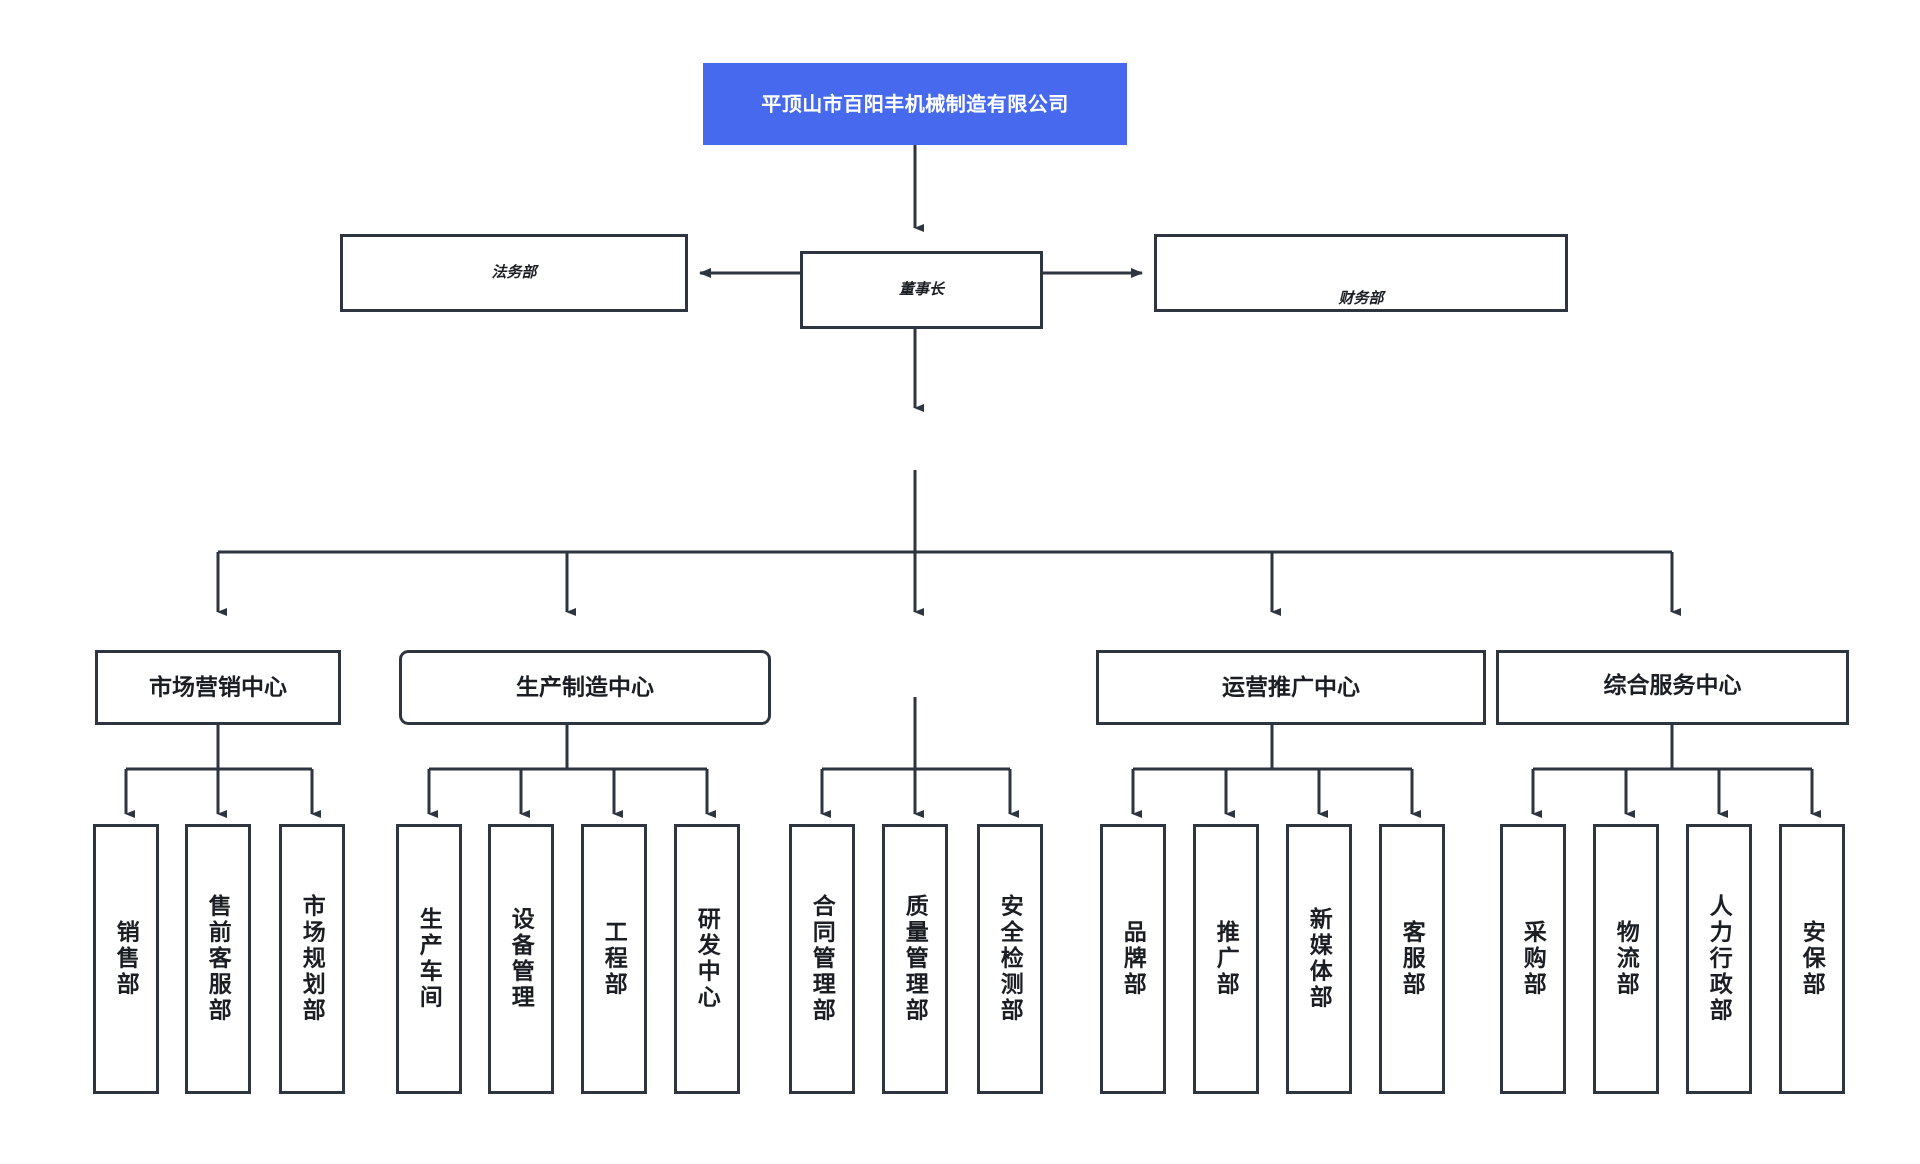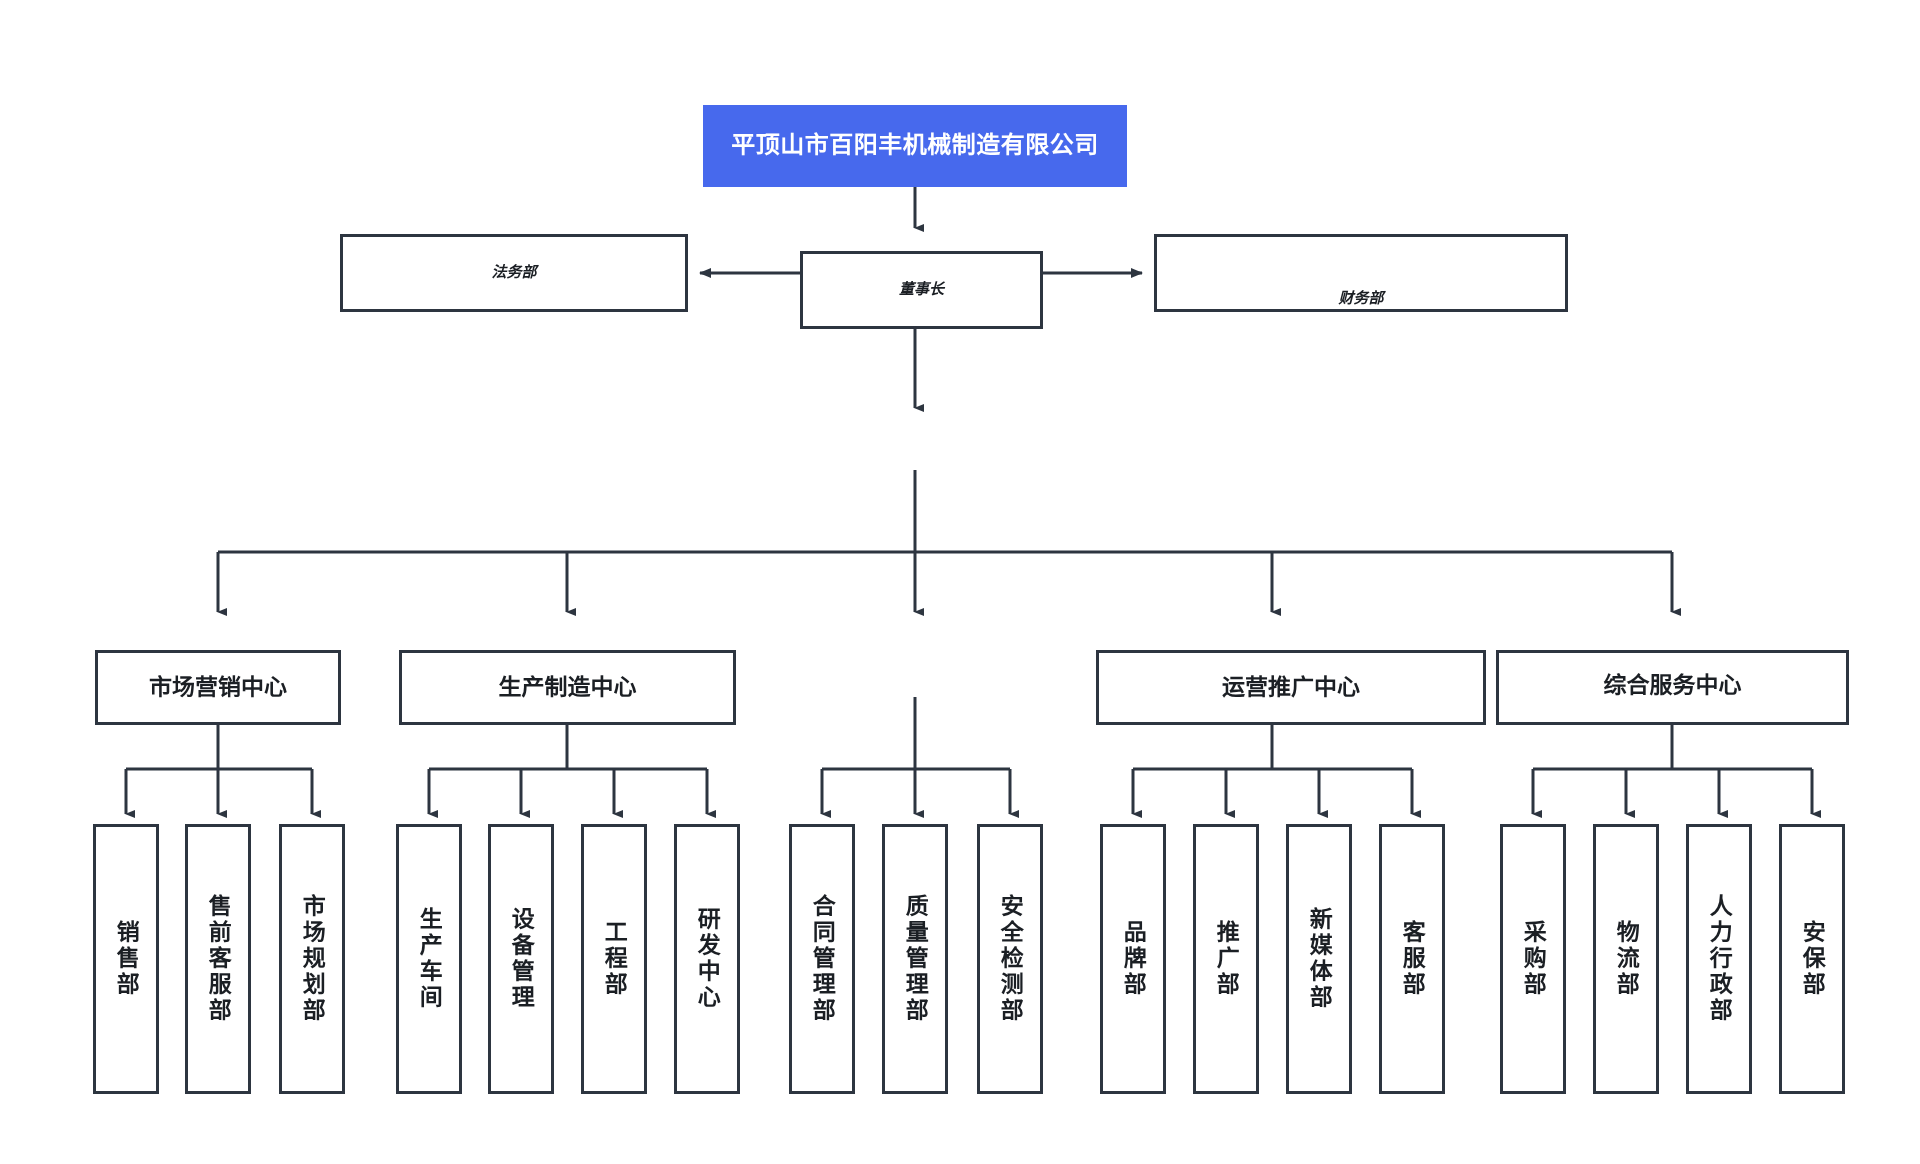--- a/index.html
+++ b/index.html
@@ -38,23 +38,22 @@
     border: 3px solid #2d3540;
     color: #1b1f24;
     font-weight: bold;
     text-align: center;
     line-height: 1.32;
   }
   .node.root-node {
     background: #4769ed;
     border: none;
     color: #ffffff;
-    font-size: 24px;
+    font-size: 20px;
     letter-spacing: 0.5px;
-    margin-top: 42px;
   }
   .node.exec-node {
     font-size: 15px;
     font-style: italic;
   }
   .node.center-node {
     font-size: 23px;
     margin-top: 28px;
   }
   .node.leaf-node {
@@ -152,21 +151,21 @@
 
   <div class="node exec-node" style="left:1154px; top:234px; width:414px; height:78px;align-items:flex-end;">
     <span>财务部</span>
   </div>
 
 
   <div class="node center-node" style="left:95px; top:622px; width:246px; height:75px;">
     <span>市场营销中心</span>
   </div>
 
-  <div class="node center-node" style="left:399px; top:622px; width:337px; height:75px;">
+  <div class="node center-node" style="left:399px; top:622px; width:372px; height:75px;border-radius:9px;">
     <span>生产制造中心</span>
   </div>
 
 
   <div class="node center-node" style="left:1096px; top:622px; width:390px; height:75px;">
     <span>运营推广中心</span>
   </div>
 
   <div class="node center-node" style="left:1496px; top:622px; width:353px; height:75px;font-family:Liberation Mono, monospace;">
     <span>综合服务中心</span>

